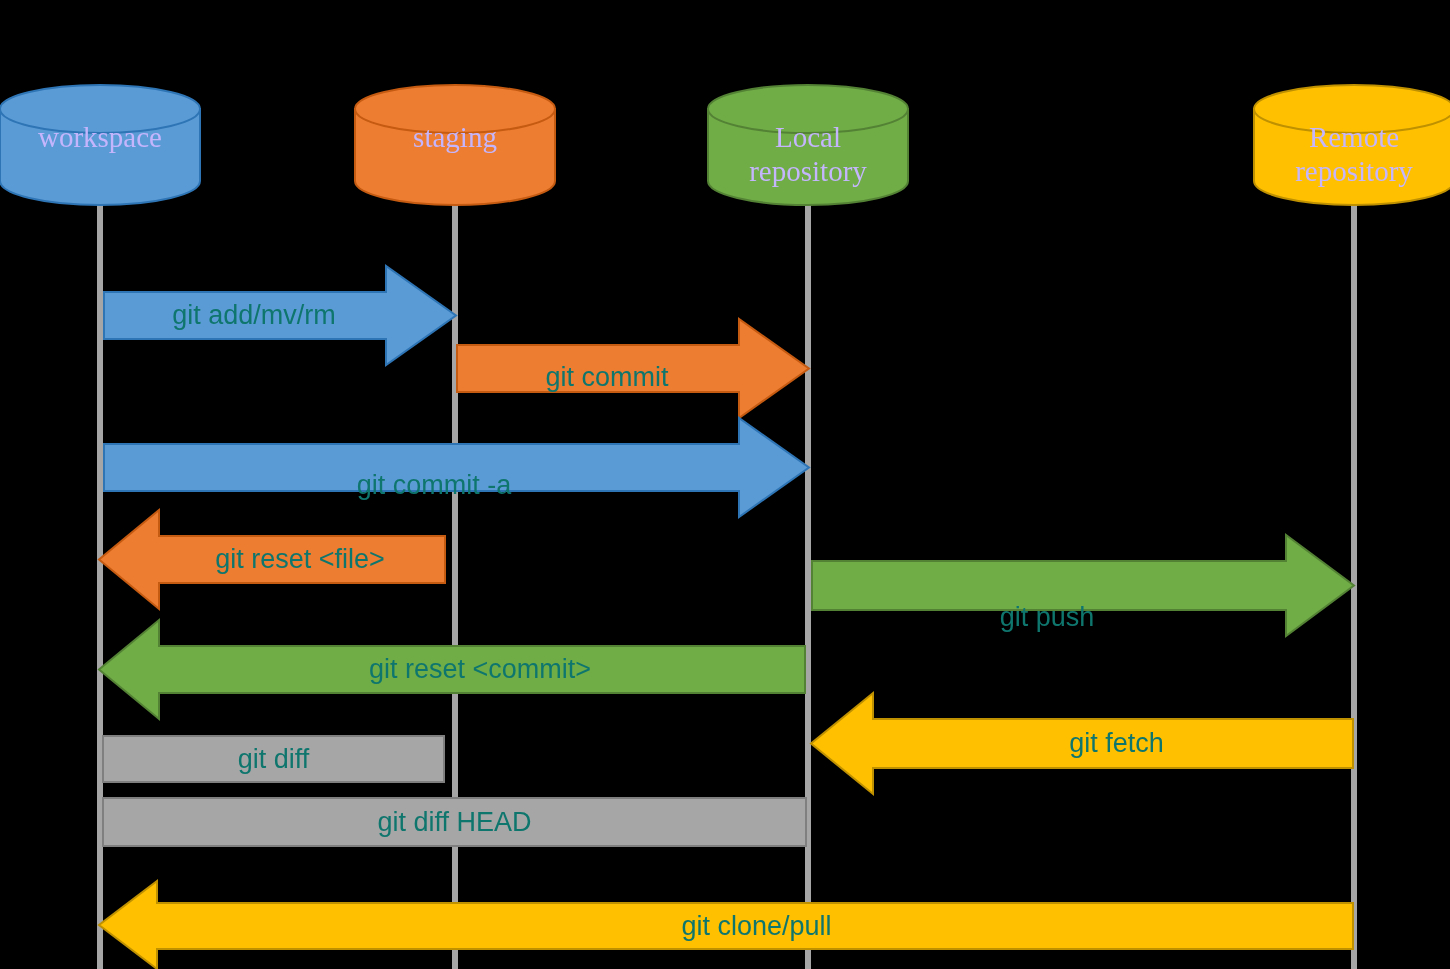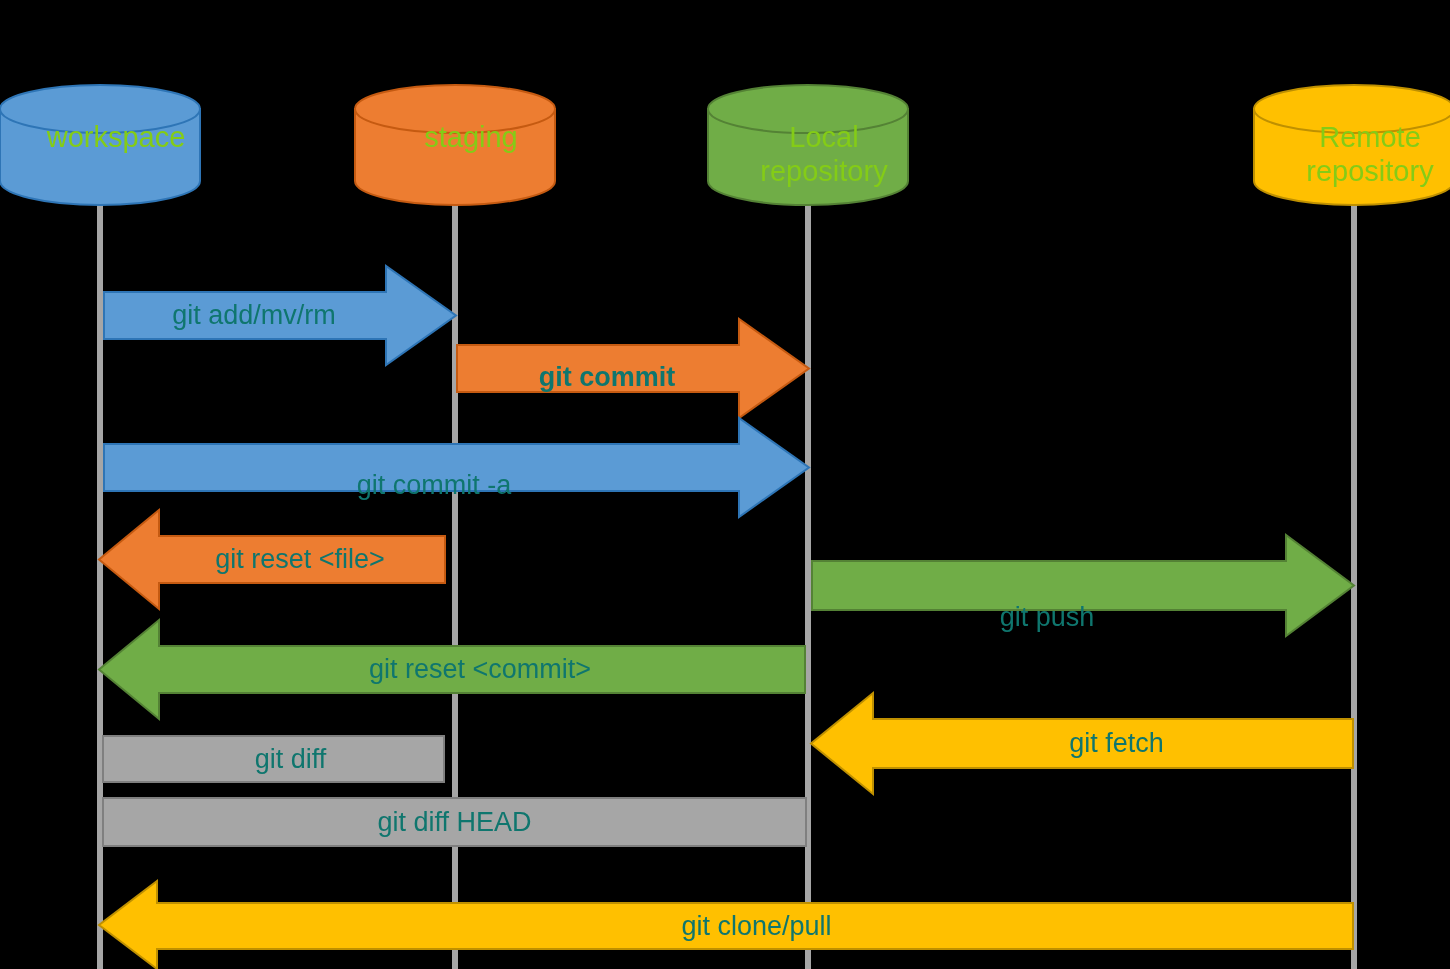--- a/index.html
+++ b/index.html
@@ -7,28 +7,27 @@
   #stage{
     position:relative;
     width:1450px;height:969px;
     background:#000000;
     overflow:hidden;
     font-family:"Liberation Sans", sans-serif;
   }
   #stage svg{position:absolute;left:0;top:0;width:1450px;height:969px;}
   .cyl-label{
     position:absolute;
-    color:#84cc16;
+    color:#c4b5fd;
     font-size:29px;
     line-height:1.18;
     text-align:center;
-    font-family:Liberation Sans, sans-serif;
+    font-family:Liberation Serif, serif;
     white-space:pre-line;
     pointer-events:none;
-    padding-left:16px;
   }
   .arrow-label{
     position:absolute;
     color:#0f766e;
     font-size:27px;
     font-family:"Liberation Sans", sans-serif;
     text-align:center;
     white-space:nowrap;
     pointer-events:none;
     display:flex;
@@ -73,23 +72,23 @@
       </g>
     </svg>
   <div id="labels">
       <div class="cyl-label" style="left: 0px; top: 120px; width: 200px;">workspace</div>
       <div class="cyl-label" style="left: 355px; top: 120px; width: 200px;">staging</div>
       <div class="cyl-label" style="left: 708px; top: 120px; width: 200px;">Local
 repository</div>
       <div class="cyl-label" style="left: 1254px; top: 120px; width: 200px;">Remote
 repository</div>
       <div class="arrow-label" style="left: 104px; top: 292px; width: 300px; height: 47px;">git add/mv/rm</div>
-      <div class="arrow-label" style="left: 457px; top: 345px; width: 300px; height: 64px; font-weight: bold;">git commit</div>
+      <div class="arrow-label" style="left: 457px; top: 345px; width: 300px; height: 64px;">git commit</div>
       <div class="arrow-label" style="left: 104px; top: 444px; width: 660px; height: 47px; margin-top: 18px;">git commit -a</div>
       <div class="arrow-label" style="left: 155px; top: 536px; width: 290px; height: 47px;">git reset &lt;file&gt;</div>
       <div class="arrow-label" style="left: 155px; top: 646px; width: 650px; height: 47px;">git reset &lt;commit&gt;</div>
       <div class="arrow-label" style="left: 812px; top: 561px; width: 470px; height: 49px; margin-top: 32px;">git push</div>
       <div class="arrow-label" style="left: 880px; top: 719px; width: 473px; height: 49px;">git fetch</div>
-      <div class="arrow-label" style="left: 103px; top: 736px; width: 341px; height: 46px; padding-left: 17px;">git diff</div>
+      <div class="arrow-label" style="left: 103px; top: 736px; width: 341px; height: 46px;">git diff</div>
       <div class="arrow-label" style="left: 103px; top: 798px; width: 703px; height: 48px; border-radius: 14px;">git diff HEAD</div>
       <div class="arrow-label" style="left: 160px; top: 903px; width: 1193px; height: 46px;">git clone/pull</div>
     </div>
 </div>
 
 </body></html>

